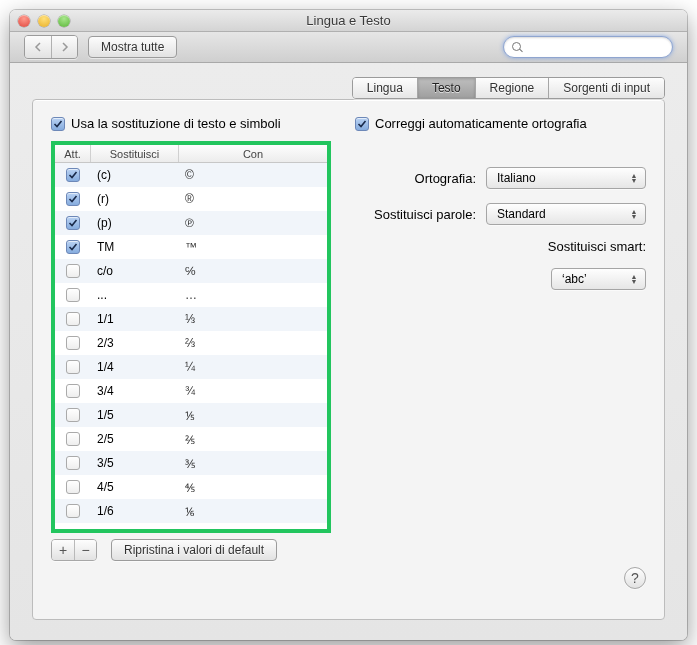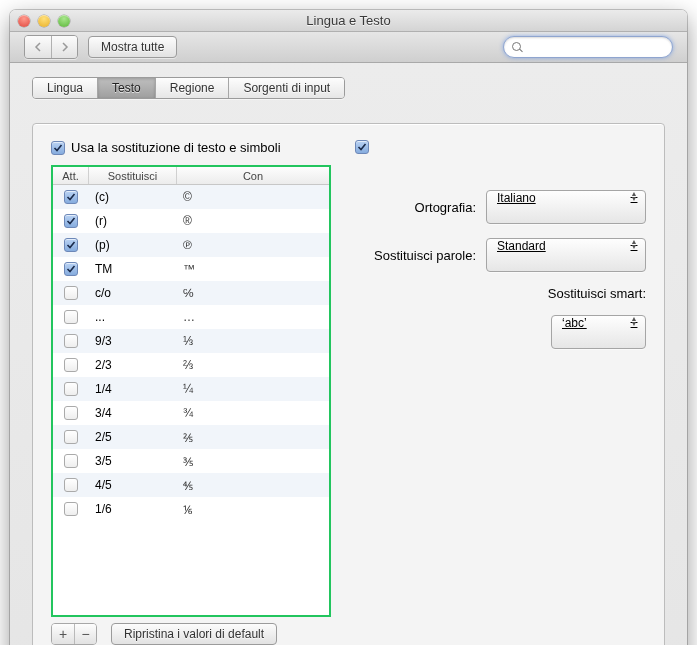--- a/index.html
+++ b/index.html
@@ -83,21 +83,21 @@
   .magnifier::after {
     content: ""; position: absolute; width: 4px; height: 1.2px;
     background: #777; transform: rotate(45deg); left: 7px; top: 8px;
   }
 
   .content {
     padding: 14px 22px 20px;
     background: linear-gradient(#ececec, #e5e5e5);
   }
   .tabs {
-    display: flex; justify-content: flex-start; margin-bottom: 24px;
+    display: flex; justify-content: flex-end; margin-bottom: 0;
   }
   .tabseg {
     display: flex; border: 1px solid #9b9b9b; border-radius: 4px;
     overflow: hidden; box-shadow: 0 1px 0 rgba(255,255,255,0.5);
   }
   .tab {
     padding: 3px 14px; font-size: 12px;
     background: linear-gradient(#fdfdfd,#e6e6e6);
     color: #333; text-shadow: 0 1px 0 rgba(255,255,255,0.7);
   }
@@ -124,23 +124,23 @@
     display: flex; align-items: center; justify-content: center;
     box-shadow: inset 0 1px 0 rgba(255,255,255,0.6);
   }
   .aqua-check svg { width: 10px; height: 10px; }
   .plain-check {
     width: 14px; height: 14px; border: 1px solid #aaa;
     border-radius: 3px; background: linear-gradient(#fff,#eee);
   }
 
   .table {
-    border: 2px solid #22c55e; background: #fff;
+    border: 4px solid #22c55e; background: #fff;
     border-radius: 0;
-    height: 452px;
+    height: 392px;
     overflow: hidden;
   }
   .thead {
     display: flex; background: linear-gradient(#fdfdfd,#ececec);
     border-bottom: 1px solid #c7c7c7; height: 18px;
     font-size: 11px; color: #444;
   }
   .th {
     display: flex; align-items: center; justify-content: center;
     border-right: 1px solid #d0d0d0;
@@ -174,26 +174,25 @@
     font-size: 14px; color: #555;
   }
   .sqbtn + .sqbtn { border-left: 1px solid #b9b9b9; }
 
   .form-row {
     display: flex; align-items: center; justify-content: flex-end;
     gap: 10px; margin-bottom: 14px;
   }
   .form-label { font-size: 13px; text-align: right; }
   .select {
-    height: 34px; border: 1px solid #a5a5a5; border-radius: 4px;
+    height: 22px; border: 1px solid #a5a5a5; border-radius: 4px;
     background: linear-gradient(#fefefe,#e6e6e6);
-    display: flex; justify-content: space-between;
+    display: flex; align-items: center; justify-content: space-between;
     padding: 0 6px 0 10px; font-size: 12px;
     box-shadow: 0 1px 0 rgba(255,255,255,0.5);
-    text-decoration: underline;
   }
   .sel-wide { width: 160px; }
   .sel-med { width: 95px; }
   .arrows {
     width: 10px; display: flex; flex-direction: column; align-items: center;
     line-height: 5px; font-size: 7px; color: #555;
   }
 
   .help {
     width: 22px; height: 22px; border-radius: 50%;
@@ -324,21 +323,21 @@
                   <div class="td-att">
                     <span class="plain-check"></span>
                   </div>
                   <div class="td-sub">...</div>
                   <div class="td-con">…</div>
                 </div>
                 <div class="trow">
                   <div class="td-att">
                     <span class="plain-check"></span>
                   </div>
-                  <div class="td-sub">9/3</div>
+                  <div class="td-sub">1/1</div>
                   <div class="td-con">⅓</div>
                 </div>
                 <div class="trow">
                   <div class="td-att">
                     <span class="plain-check"></span>
                   </div>
                   <div class="td-sub">2/3</div>
                   <div class="td-con">⅔</div>
                 </div>
                 <div class="trow">
@@ -347,20 +346,27 @@
                   </div>
                   <div class="td-sub">1/4</div>
                   <div class="td-con">¼</div>
                 </div>
                 <div class="trow">
                   <div class="td-att">
                     <span class="plain-check"></span>
                   </div>
                   <div class="td-sub">3/4</div>
                   <div class="td-con">¾</div>
+                </div>
+                <div class="trow">
+                  <div class="td-att">
+                    <span class="plain-check"></span>
+                  </div>
+                  <div class="td-sub">1/5</div>
+                  <div class="td-con">⅕</div>
                 </div>
                 <div class="trow">
                   <div class="td-att">
                     <span class="plain-check"></span>
                   </div>
                   <div class="td-sub">2/5</div>
                   <div class="td-con">⅖</div>
                 </div>
                 <div class="trow">
                   <div class="td-att">
@@ -395,20 +401,21 @@
           </div>
         </div>
 
         <div class="col-right">
           <div class="check-row">
             <span class="aqua-check">
               <svg viewBox="0 0 10 10">
                   <path d="M1.5 5 L4 7.5 L8.5 2" stroke="#1a2a4a" stroke-width="1.6" fill="none"></path>
                 </svg>
             </span>
+            <span>Correggi automaticamente ortografia</span>
           </div>
 
           <div style="height:26px"></div>
 
           <div class="form-row">
             <span class="form-label">Ortografia:</span>
             <div class="select sel-wide">
               <span>Italiano</span>
               <span class="arrows">▲<br>▼</span>
             </div>

